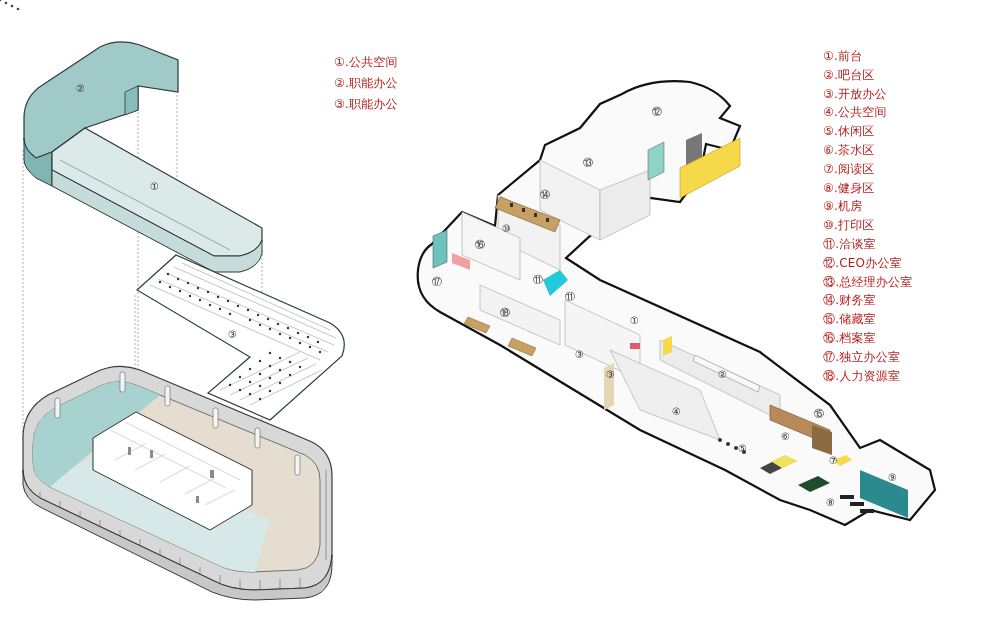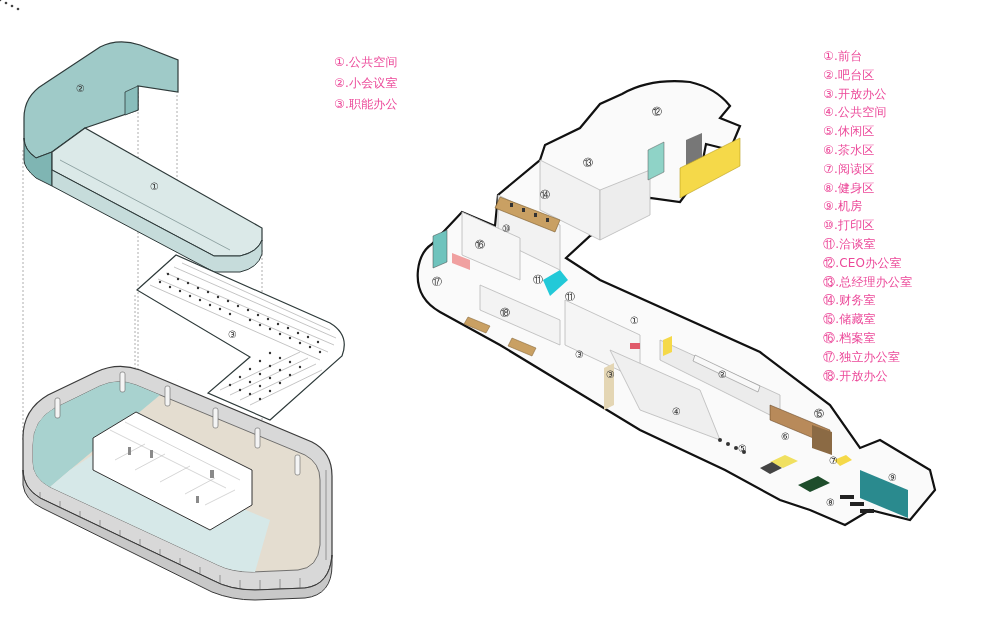--- a/index.html
+++ b/index.html
@@ -1,19 +1,19 @@
 <!DOCTYPE html>
 <html><head>
   <meta charset="utf-8">
   <style>
     html, body { margin: 0; padding: 0; background: #ffffff; }
     body { width: 1000px; height: 627px; position: relative; overflow: hidden;
            font-family: "DejaVu Sans", "Liberation Sans", sans-serif; color: #333; }
     .canvas { position: absolute; left: 0; top: 0; width: 1000px; height: 627px; }
-    .legend { position: absolute; font-size: 12px; line-height: 18.8px; color: #ec4899; letter-spacing: 0.2px; }
+    .legend { position: absolute; font-size: 12px; line-height: 18.8px; color: #b91c1c; letter-spacing: 0.2px; }
     .legend .item { white-space: nowrap; }
     .legend-left { left: 334px; top: 52px; line-height: 21px; }
     .legend-right { left: 823px; top: 47px; }
     .num-label { font-size: 10px; fill: #333; font-family: "DejaVu Sans", sans-serif; }
   </style>
 </head>
 <body>
 
 <svg class="canvas" viewBox="0 0 1000 627" xmlns="http://www.w3.org/2000/svg">
 
@@ -255,21 +255,21 @@
       <text x="814" y="417" class="num-label">⑮</text>
       <text x="475" y="248" class="num-label">⑯</text>
       <text x="432" y="285" class="num-label">⑰</text>
       <text x="500" y="316" class="num-label">⑱</text>
     </g>
   </g>
 </svg>
 
 <div class="legend legend-left">
   <div class="item">①.公共空间</div>
-  <div class="item">②.小会议室</div>
+  <div class="item">②.职能办公</div>
   <div class="item">③.职能办公</div>
 </div>
 
 <div class="legend legend-right">
   <div class="item">①.前台</div>
   <div class="item">②.吧台区</div>
   <div class="item">③.开放办公</div>
   <div class="item">④.公共空间</div>
   <div class="item">⑤.休闲区</div>
   <div class="item">⑥.茶水区</div>
@@ -277,14 +277,14 @@
   <div class="item">⑧.健身区</div>
   <div class="item">⑨.机房</div>
   <div class="item">⑩.打印区</div>
   <div class="item">⑪.洽谈室</div>
   <div class="item">⑫.CEO办公室</div>
   <div class="item">⑬.总经理办公室</div>
   <div class="item">⑭.财务室</div>
   <div class="item">⑮.储藏室</div>
   <div class="item">⑯.档案室</div>
   <div class="item">⑰.独立办公室</div>
-  <div class="item">⑱.开放办公</div>
+  <div class="item">⑱.人力资源室</div>
 </div>
 
 </body></html>

